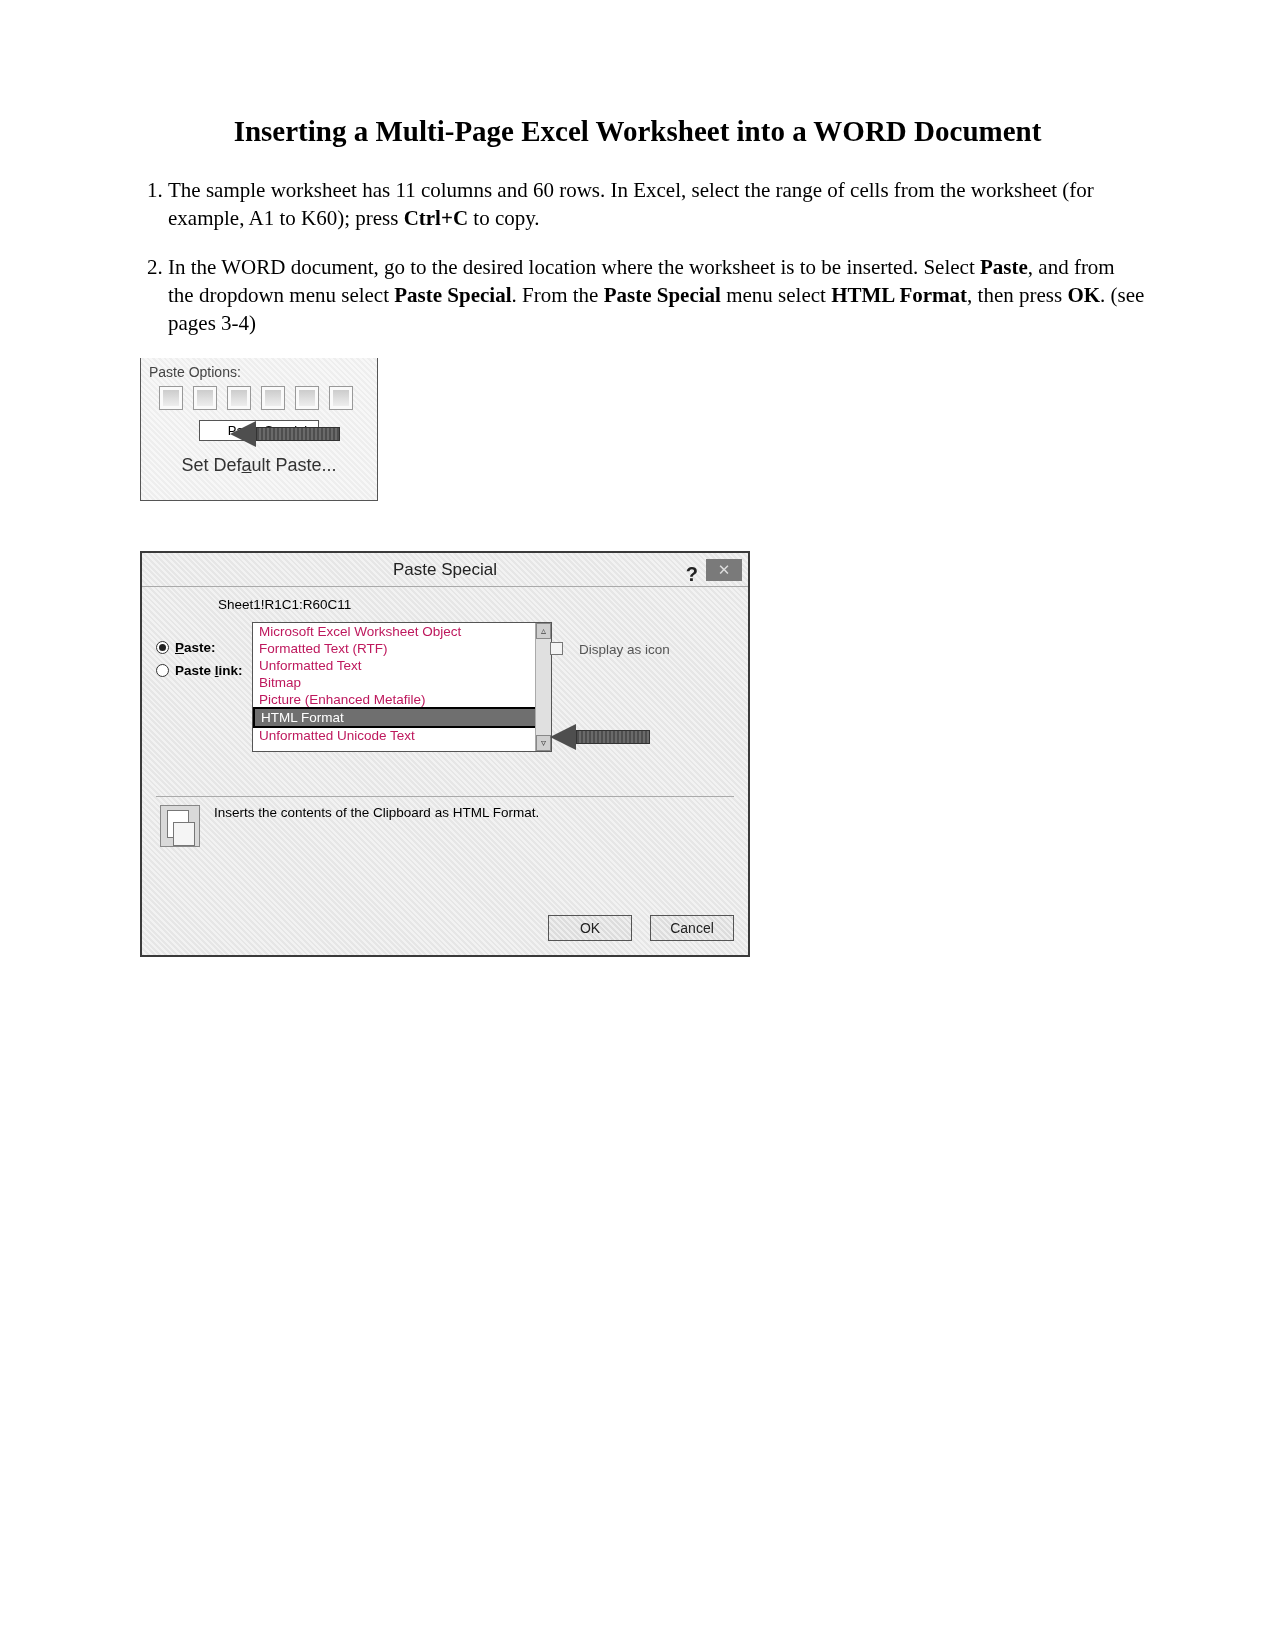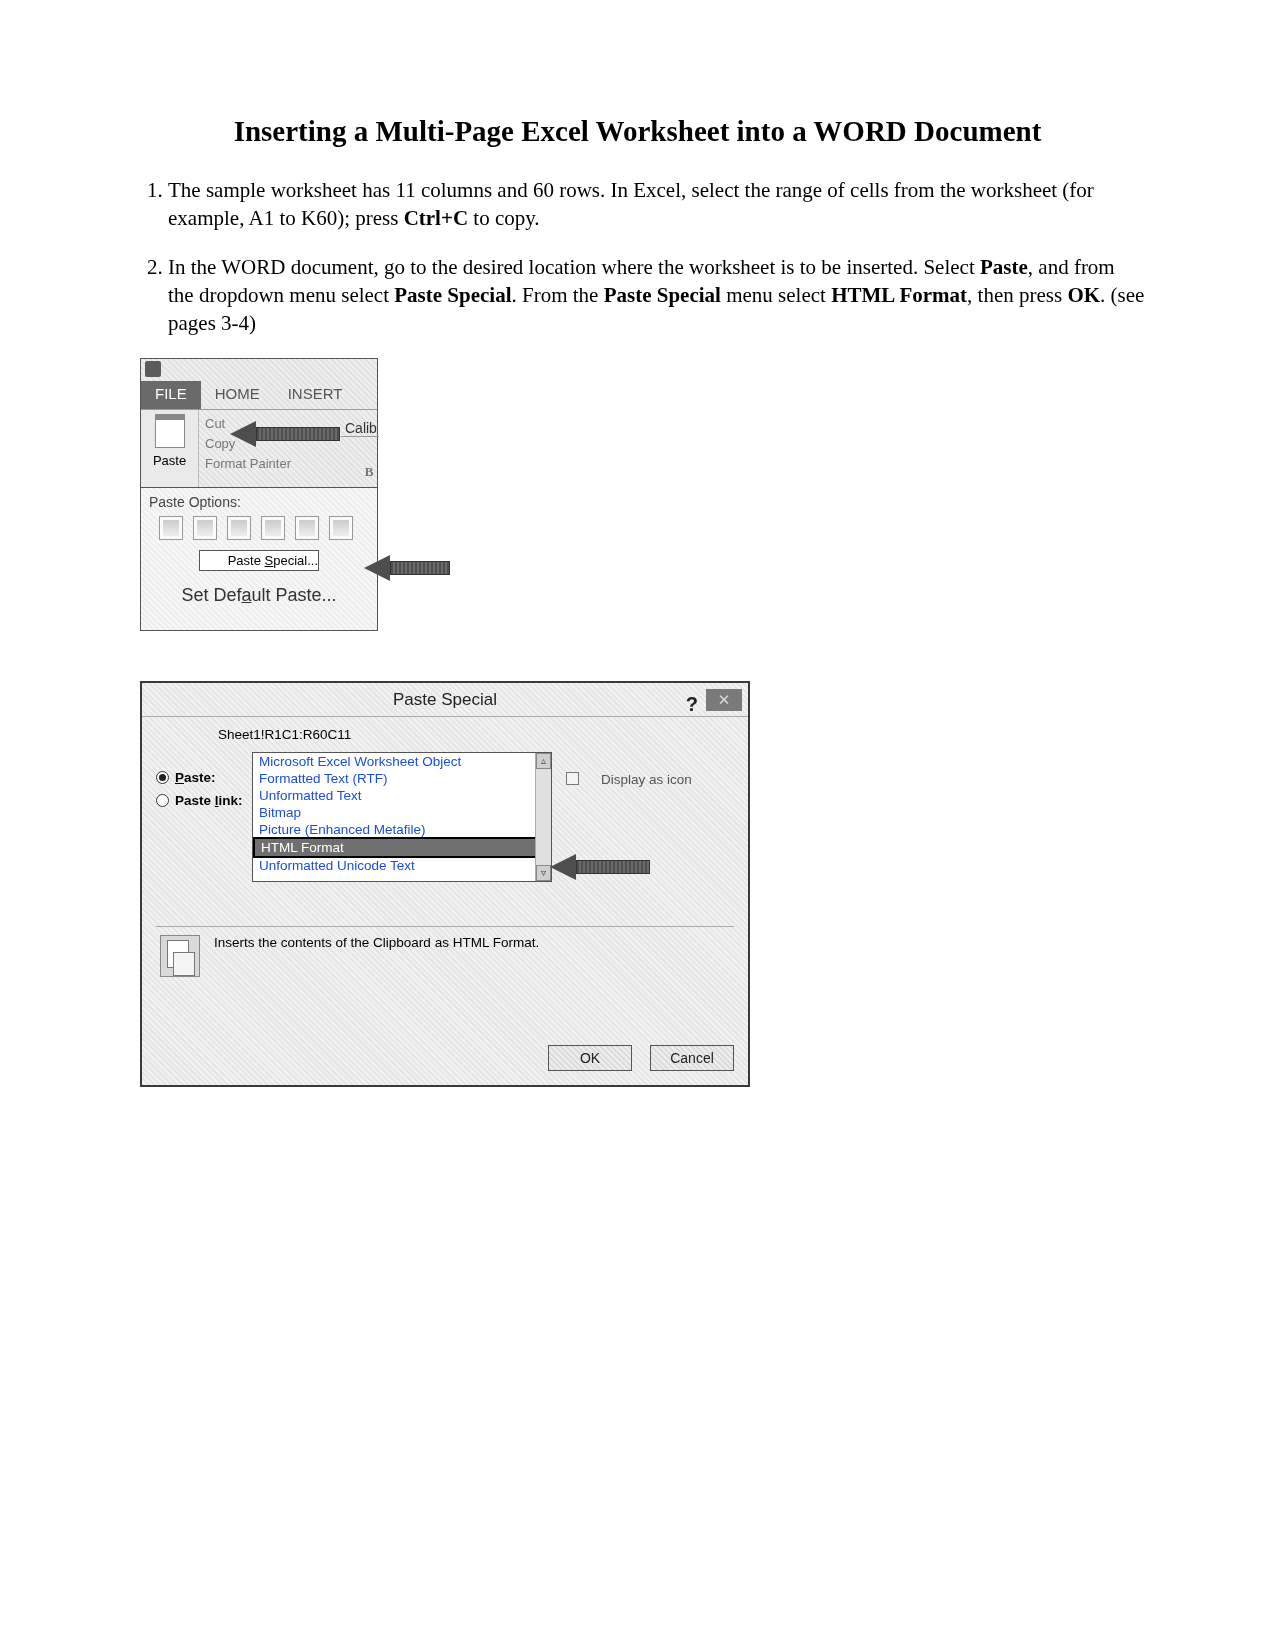--- a/index.html
+++ b/index.html
@@ -233,21 +233,21 @@
     width: 300px;
     height: 130px;
     border: 1px solid #555;
     background: #fff;
     position: relative;
     overflow: hidden;
   }
   .lb-item {
     padding: 1px 6px;
     font-size: 13.5px;
-    color: #1d4ed8;
+    color: #be185d;
     white-space: nowrap;
   }
   .lb-item.sel {
     background: #6f6f6f;
     color: #fff;
     border: 2px solid #000;
     margin: -1px 0;
   }
   .lb-scroll {
     position:absolute; right:0; top:0; bottom:0; width:16px;
@@ -255,22 +255,22 @@
   }
   .lb-scroll .btn {
     position:absolute; left:0; right:0; height:16px;
     background:#cfcfcf; border:1px solid #888;
     font-size:10px; text-align:center; line-height:14px; color:#444;
   }
   .lb-scroll .up { top:0; }
   .lb-scroll .down { bottom:0; }
 
   .disp-icon {
-    position:absolute; left: 410px; top: 20px;
-    display:flex; align-items:flex-start; gap:22px;
+    position:absolute; left: 394px; top: 20px;
+    display:flex; align-items:flex-start; gap:16px;
     font-size: 13.5px; color:#555;
   }
   .chk {
     width:13px; height:13px; border:1px solid #777; background:#f3f3f3;
   }
 
   .result-wrap { margin-top: 30px; }
   .fieldset-label { font-size: 13.5px; color:#333; margin-bottom: 4px; }
   .result-box {
     border-top: 1px solid #aaa;
@@ -319,43 +319,20 @@
 <ol class="steps">
   <li>
     <span>The sample worksheet has 11 columns and 60 rows. In Excel, select the range of cells from the worksheet (for example, A1 to K60); press </span><span class="b">Ctrl+C</span><span> to copy.</span>
   </li>
   <li>
     <span>In the WORD document, go to the desired location where the worksheet is to be inserted. Select </span><span class="b">Paste</span><span>, and from the dropdown menu select </span><span class="b">Paste Special</span><span>. From the </span><span class="b">Paste Special</span><span> menu select </span><span class="b">HTML Format</span><span>, then press </span><span class="b">OK</span><span>. (see pages 3-4)</span>
   </li>
 </ol>
 
 <div class="shot1">
-  <div class="ribbon">
-    <div class="winicon-row">
-      <span class="winicon"></span>
-    </div>
-    <div class="tabs">
-      <div class="tab active">FILE</div>
-      <div class="tab">HOME</div>
-      <div class="tab">INSERT</div>
-    </div>
-    <div class="ribbon-body">
-      <div class="paste-col">
-        <span class="clipboard-icn"></span>
-        <div class="paste-label">Paste</div>
-      </div>
-      <div class="clip-right">
-        <div class="clip-line">Cut</div>
-        <div class="clip-line">Copy</div>
-        <div class="clip-line">Format Painter</div>
-        <div class="fontbox">Calib</div>
-        <div class="boldbox">B</div>
-      </div>
-    </div>
-  </div>
 
   <div class="paste-drop">
     <div class="po-title">Paste Options:</div>
     <div class="po-icons">
       <div class="po-icon"></div>
       <div class="po-icon"></div>
       <div class="po-icon"></div>
       <div class="po-icon"></div>
       <div class="po-icon"></div>
       <div class="po-icon"></div>

